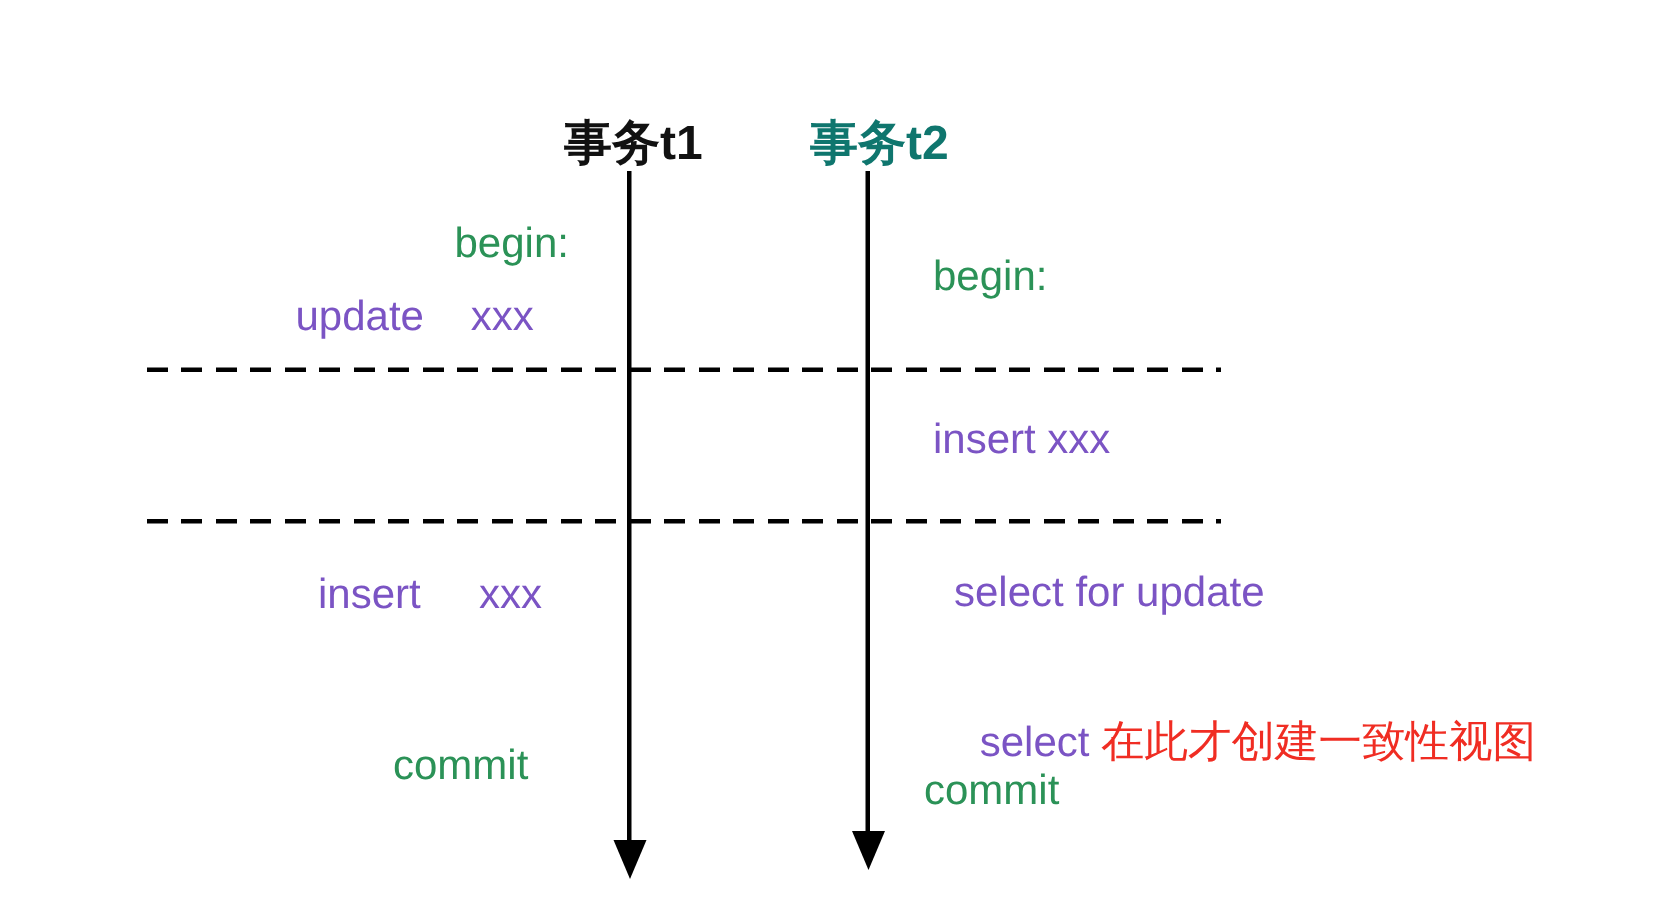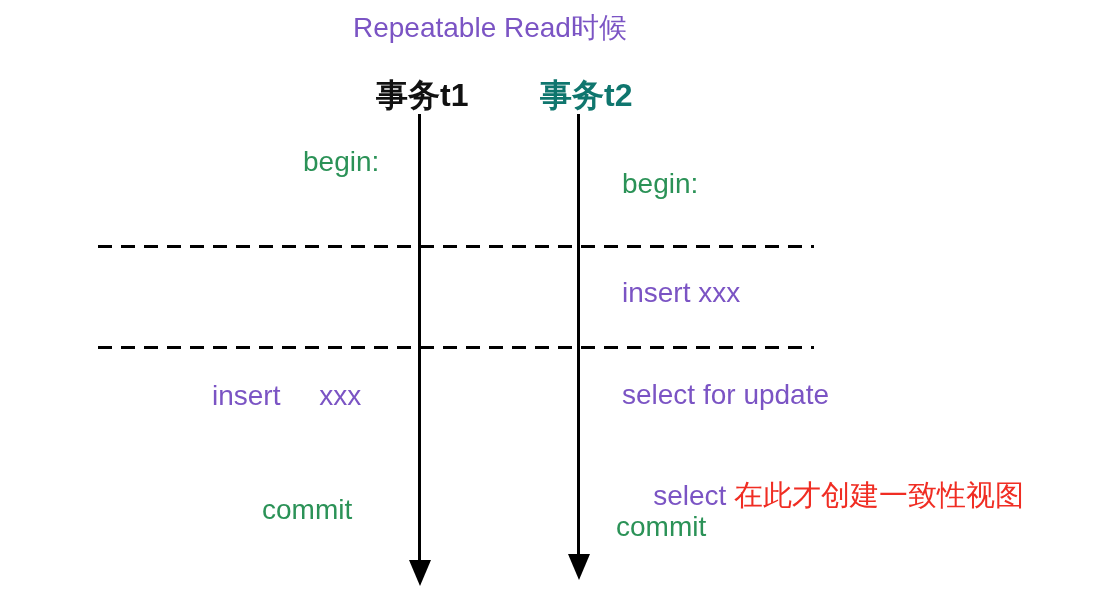--- a/index.html
+++ b/index.html
@@ -50,39 +50,39 @@
   }
   .note {
     font-size: 29px;
   }
 </style>
 </head>
 <body>
 
 <div class="canvas">
 
-  <div class="txt title" style="left: 353px; top: 13px; color: rgb(123, 84, 196);">Repeatable Read时候</div>
 
   <div class="txt lane-header" style="left: 376px; top: 78px; color: rgb(17, 17, 17);">事务t1</div>
   <div class="txt lane-header" style="left: 540px; top: 78px; color: #0f766e;">事务t2</div>
 
   <div class="vline" style="left:418px; top:114px; height:446px;"></div>
   <div class="arrowhead" style="left:409px; top:560px;"></div>
 
   <div class="vline" style="left:577px; top:114px; height:440px;"></div>
   <div class="arrowhead" style="left:568px; top:554px;"></div>
 
   <div class="dashline" style="left:98px; top:245px; width:716px;"></div>
   <div class="dashline" style="left:98px; top:346px; width:716px;"></div>
 
   <div class="txt" style="left: 303px; top: 147px; color: rgb(43, 146, 87);">begin:</div>
+  <div class="txt" style="left: 197px; top: 196px; color: rgb(123, 84, 196);">update    xxx</div>
   <div class="txt" style="left: 212px; top: 381px; color: rgb(123, 84, 196);">insert     xxx</div>
   <div class="txt" style="left: 262px; top: 495px; color: rgb(43, 146, 87);">commit</div>
 
   <div class="txt" style="left: 622px; top: 169px; color: rgb(43, 146, 87);">begin:</div>
   <div class="txt" style="left: 622px; top: 278px; color: rgb(123, 84, 196);">insert xxx</div>
-  <div class="txt" style="left: 622px; top: 380px; color: rgb(123, 84, 196);">select for update</div>
+  <div class="txt" style="left: 636px; top: 380px; color: rgb(123, 84, 196);">select for update</div>
   <div class="txt" style="left:622px; top:449px;">
     <span style="color: rgb(123, 84, 196);">select </span><span class="note" style="color: rgb(240, 45, 35);">在此才创建一致性视图</span>
   </div>
   <div class="txt" style="left: 616px; top: 512px; color: rgb(43, 146, 87);">commit</div>
 
 </div>
 
 </body></html>

